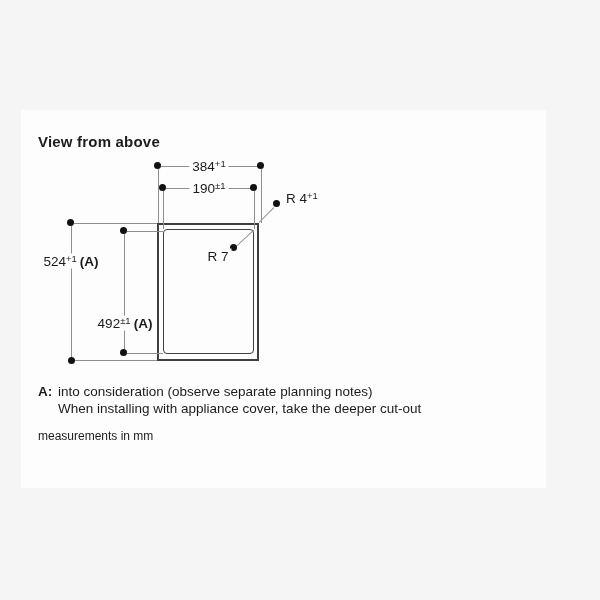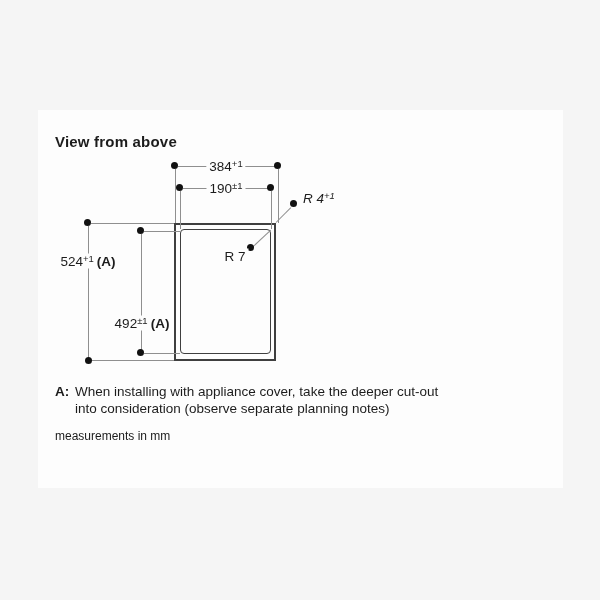--- a/index.html
+++ b/index.html
@@ -12,21 +12,21 @@
   }
   *{box-sizing:border-box;}
   html,body{margin:0;padding:0;}
   body{
     width:600px;height:600px;position:relative;overflow:hidden;
     background:var(--page-background);
     font-family:"Liberation Sans","DejaVu Sans",sans-serif;
     color:var(--text);
   }
   .panel{
-    position:absolute;left:38px;top:110px;width:525px;height:378px;
+    position:absolute;left:21px;top:110px;width:525px;height:378px;
     background:var(--panel-background);
   }
   .title{
     position:absolute;left:17px;top:23px;
     font-size:15px;font-weight:bold;letter-spacing:.2px;white-space:nowrap;
   }
   
   .rect-outer{
     position:absolute;left:136px;top:113px;width:102px;height:138px;
     border:2px solid var(--outline);
@@ -114,30 +114,30 @@
   </div>
   <div class="dim-label" style="left:188px;top:78px;">
     <span>190</span><sup>±1</sup>
   </div>
   <div class="dim-label" style="left:50px;top:151px;">
     <span>524</span><sup>+1</sup><span class="suffix">(A)</span>
   </div>
   <div class="dim-label" style="left:104px;top:185px;margin-top:28px;">
     <span>492</span><sup>±1</sup><span class="suffix">(A)</span>
   </div>
-  <div class="dim-label anchor-left" style="left:262px;top:88px;font-style:italic;">
+  <div class="dim-label anchor-left" style="left:262px;top:88px;">
     <span>R 4</span><sup>+1</sup>
   </div>
   <div class="dim-label" style="left:197px;top:146px;">
     <span>R 7</span>
   </div>
 
   <div class="note">
     <span class="marker">A:</span>
     <div class="note-lines">
+      <div>into consideration (observe separate planning notes)</div>
       <div>When installing with appliance cover, take the deeper cut-out</div>
-      <div>into consideration (observe separate planning notes)</div>
     </div>
   </div>
 
   <div class="units">measurements in mm</div>
 
 </div>
 
 </body></html>

